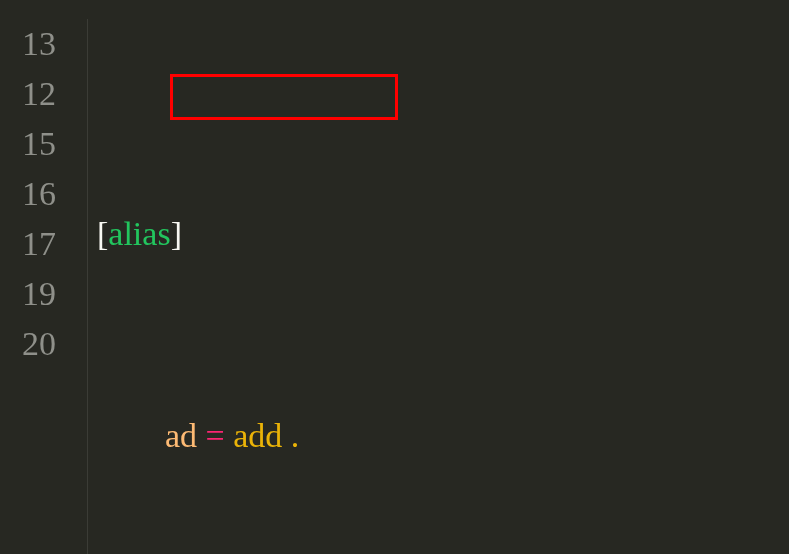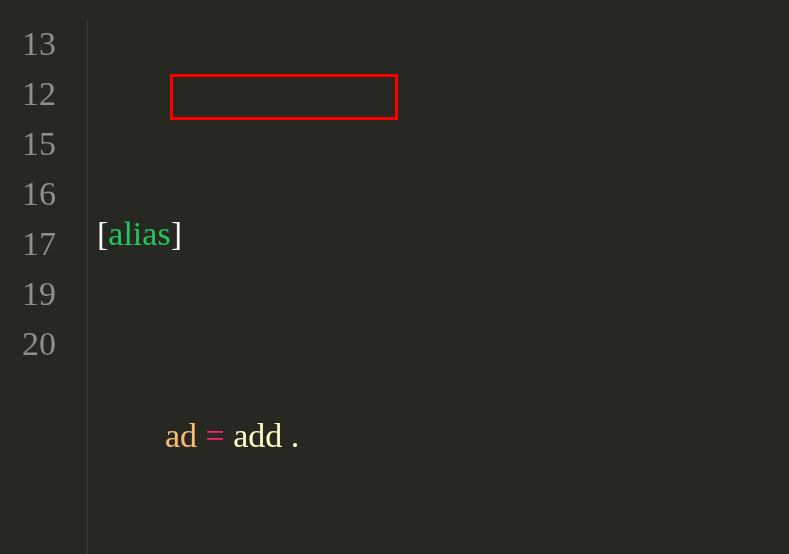--- a/index.html
+++ b/index.html
@@ -45,21 +45,21 @@
     top: 0px;
     bottom: 0;
     left: 17px;
     width: 0;
     border-left: 1px solid #3b3c36;
   }
   .tok-punc   { color: #f8f8f2; } 
   .tok-section{ color: #22c55e; } 
   .tok-key    { color: #fdba74; } 
   .tok-eq     { color: #f92672; } 
-  .tok-val    { color: #fef9c3; } 
+  .tok-val    { color: #eab308; } 
   .indent-1 { display:inline-block; width: 1ch; }
   .indent-2 { display:inline-block; width: 5ch; }
 
   .highlight-box {
     position: absolute;
     border: 3px solid #ff0000;
     box-sizing: border-box;
     pointer-events: none;
   }
 </style>

